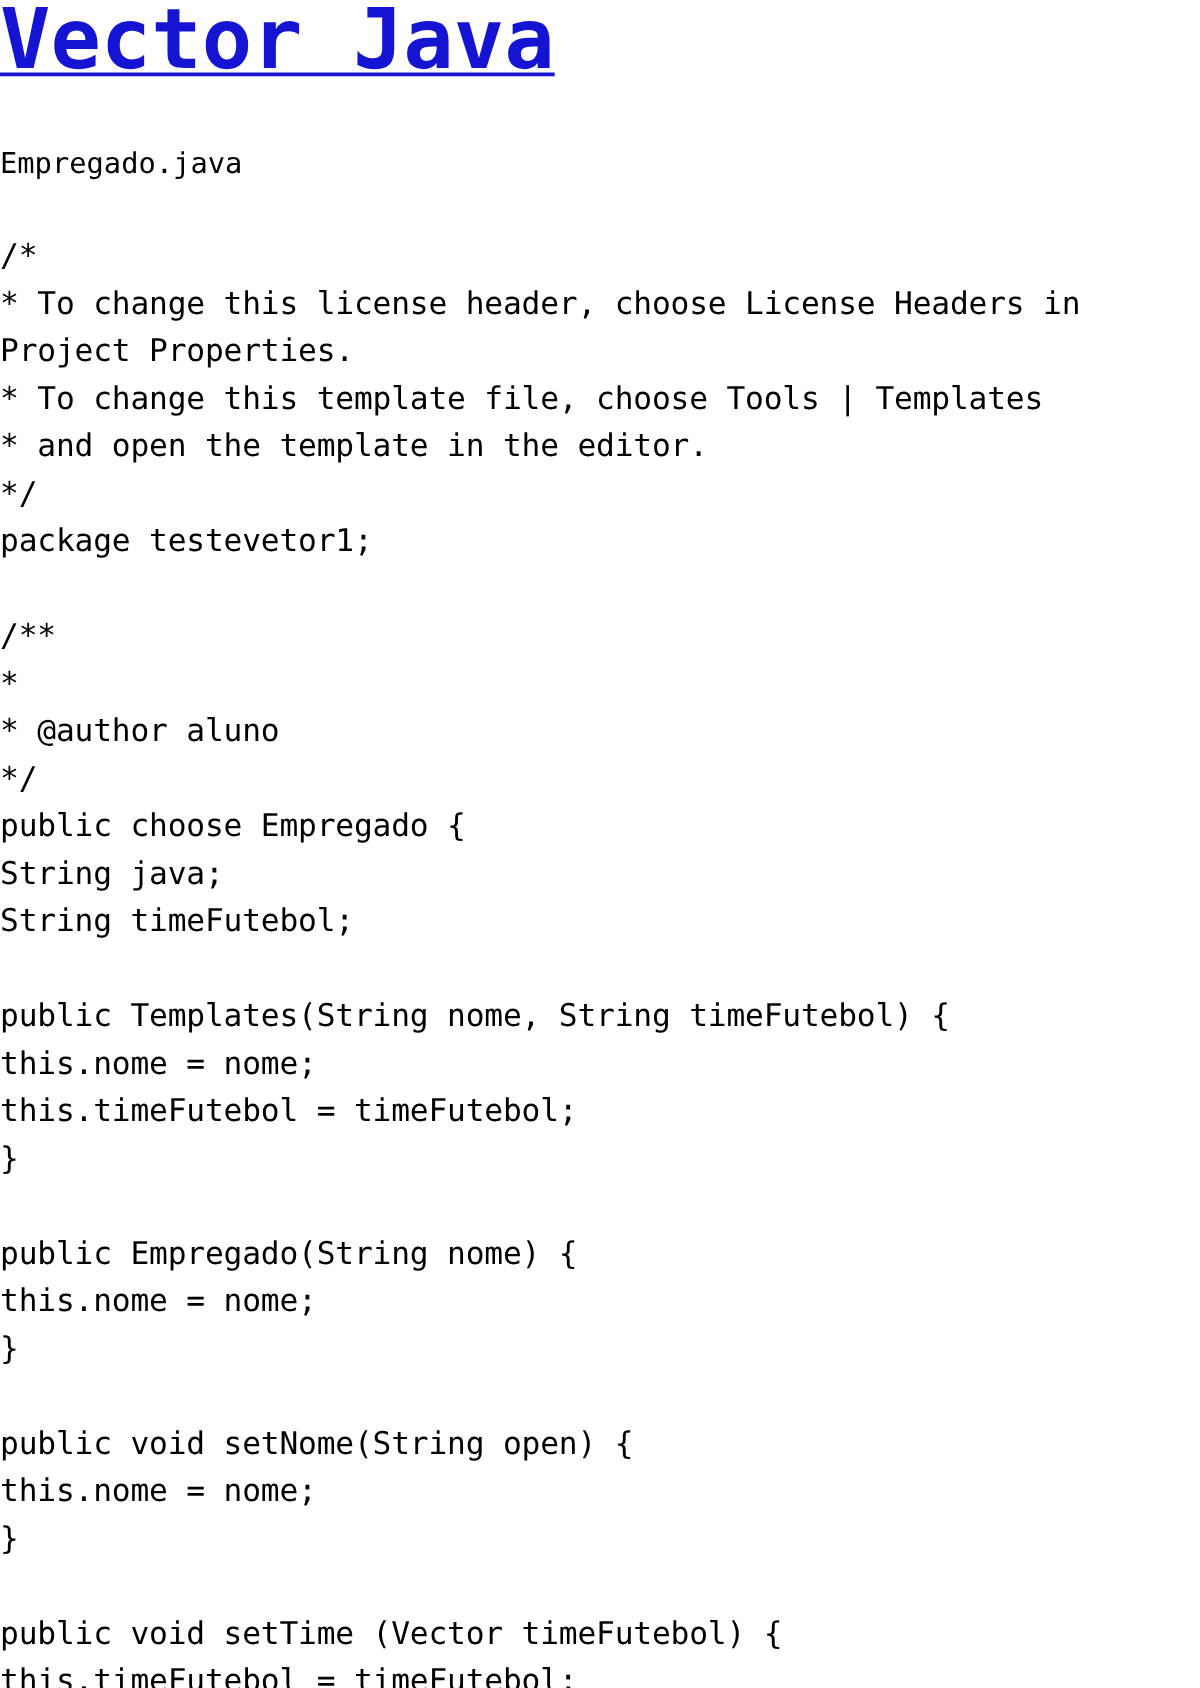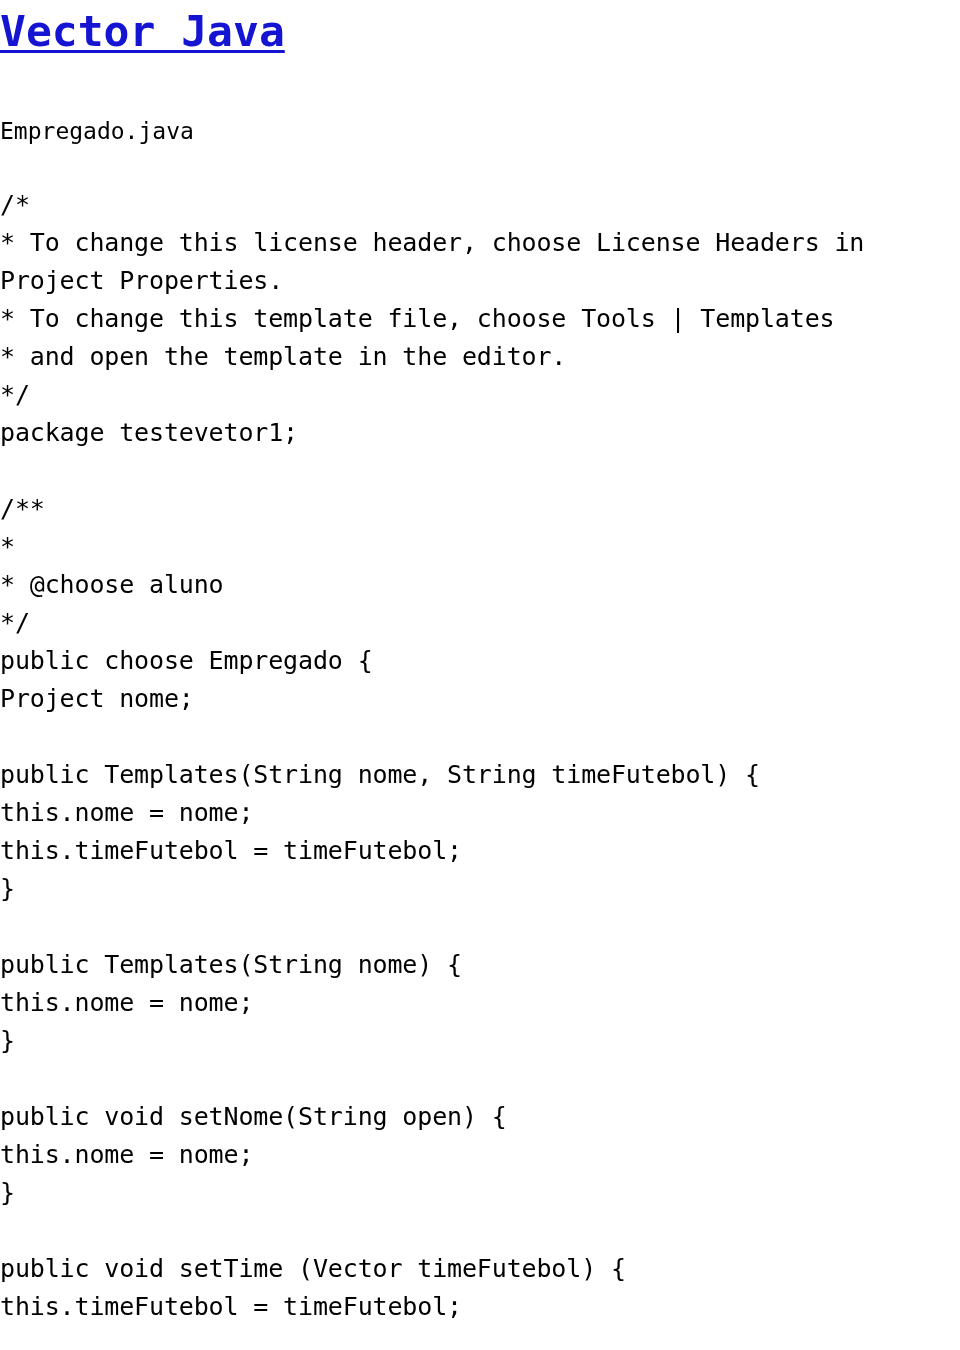--- a/index.html
+++ b/index.html
@@ -17,21 +17,21 @@
   }
   .page {
     width: 960px;
     box-sizing: border-box;
     padding: 0;
     margin: 0;
   }
   
   .doc-title {
     font-family: "DejaVu Sans Mono", "Liberation Mono", monospace;
-    font-size: 43px;
+    font-size: 67px;
     line-height: 58px;
     font-weight: bold;
     color: #1414d2;
     text-decoration: underline;
     text-decoration-thickness: 3px;
     text-underline-offset: 4px;
     margin: 0;
     padding: 0 0 0 0;
     letter-spacing: 0;
     white-space: pre;
@@ -85,24 +85,24 @@
 
   <div class="spacer-lg"></div>
 
   <div class="filename">Empregado.java</div>
 
   <div class="spacer-md"></div>
 
   <div id="code-root">
       <div class="code-block"><span class="code-line">/*</span><span class="code-line">* To change this license header, choose License Headers in Project Properties.</span><span class="code-line">* To change this template file, choose Tools | Templates</span><span class="code-line">* and open the template in the editor.</span><span class="code-line">*/</span><span class="code-line">package testevetor1;</span></div>
       <div class="code-line blank"></div>
-      <div class="code-block"><span class="code-line">/**</span><span class="code-line">*</span><span class="code-line">* @choose aluno</span><span class="code-line">*/</span><span class="code-line">public choose Empregado {</span><span class="code-line">Project nome;</span></div>
+      <div class="code-block"><span class="code-line">/**</span><span class="code-line">*</span><span class="code-line">* @author aluno</span><span class="code-line">*/</span><span class="code-line">public choose Empregado {</span><span class="code-line">String java;</span><span class="code-line">String timeFutebol;</span></div>
       <div class="code-line blank"></div>
       <div class="code-block"><span class="code-line">public Templates(String nome, String timeFutebol) {</span><span class="code-line">this.nome = nome;</span><span class="code-line">this.timeFutebol = timeFutebol;</span><span class="code-line">}</span></div>
       <div class="code-line blank"></div>
-      <div class="code-block"><span class="code-line">public Templates(String nome) {</span><span class="code-line">this.nome = nome;</span><span class="code-line">}</span></div>
+      <div class="code-block"><span class="code-line">public Empregado(String nome) {</span><span class="code-line">this.nome = nome;</span><span class="code-line">}</span></div>
       <div class="code-line blank"></div>
       <div class="code-block"><span class="code-line">public void setNome(String open) {</span><span class="code-line">this.nome = nome;</span><span class="code-line">}</span></div>
       <div class="code-line blank"></div>
       <div class="code-block"><span class="code-line">public void setTime (Vector timeFutebol) {</span><span class="code-line">this.timeFutebol = timeFutebol;</span></div>
     </div>
 
 </div>
 
 </body></html>

